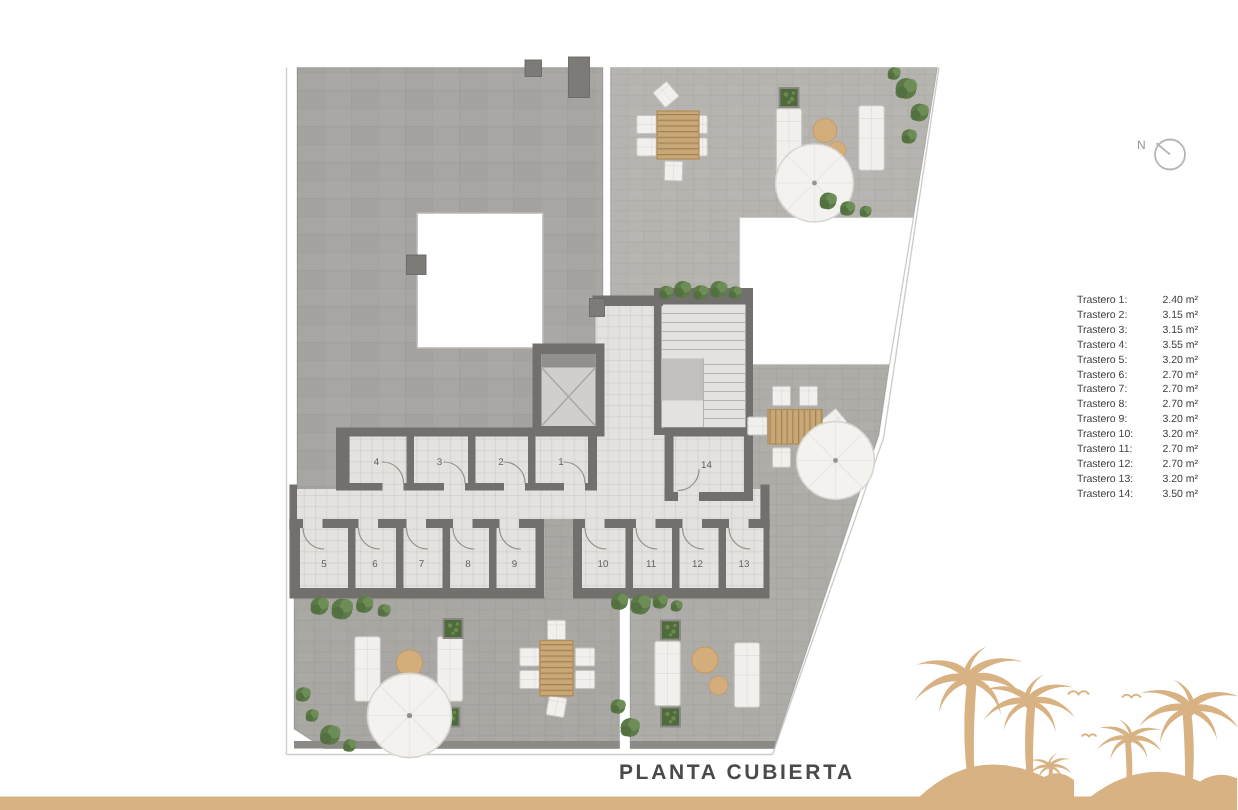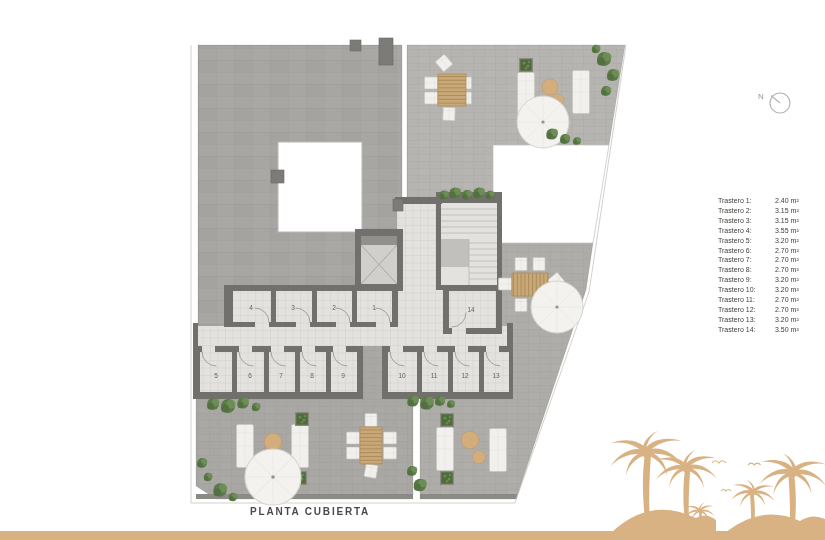--- a/index.html
+++ b/index.html
@@ -3,22 +3,22 @@
 <meta charset="utf-8">
 <style>
   html,body{margin:0;padding:0;background:#ffffff;}
   .page{position:relative;width:825px;height:540px;background:#ffffff;overflow:hidden;
         font-family:"Liberation Sans",sans-serif;}
   .plan-svg{position:absolute;left:0;top:0;}
   .legend{position:absolute;left:718px;top:196px;width:90px;}
   .legend-row{display:flex;font-size:7px;line-height:9.9px;color:#3e3d3b;}
   .legend-label{width:57px;}
   .legend-area{flex:1;}
-  .title{position:absolute;left:250px;top:506px;width:320px;text-align:left;
-         font-size:10px;font-weight:bold;letter-spacing:1.8px;color:#4b4a48;}
+  .title{position:absolute;left:250px;top:506px;width:320px;text-align:right;
+         font-size:14px;font-weight:bold;letter-spacing:1.8px;color:#4b4a48;}
   svg text{font-family:"Liberation Sans",sans-serif;}
   .roomnum{font-size:6.5px;fill:#63625f;text-anchor:middle;}
   .compass-label{font-size:8px;fill:#97968f;}
 </style>
 </head>
 <body>
 
 <div class="page">
 
 <svg class="plan-svg" width="825" height="540" viewBox="0 0 825 540">

